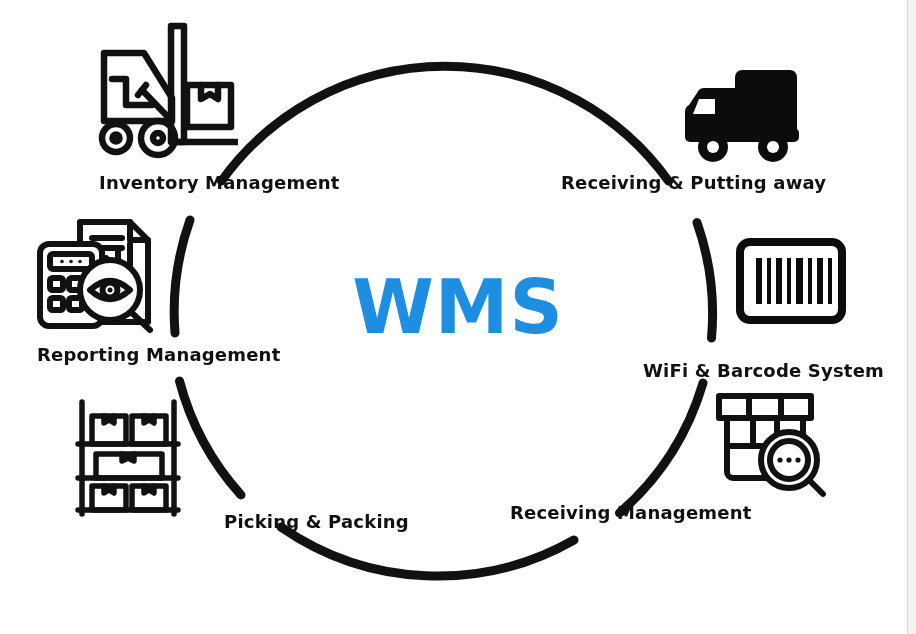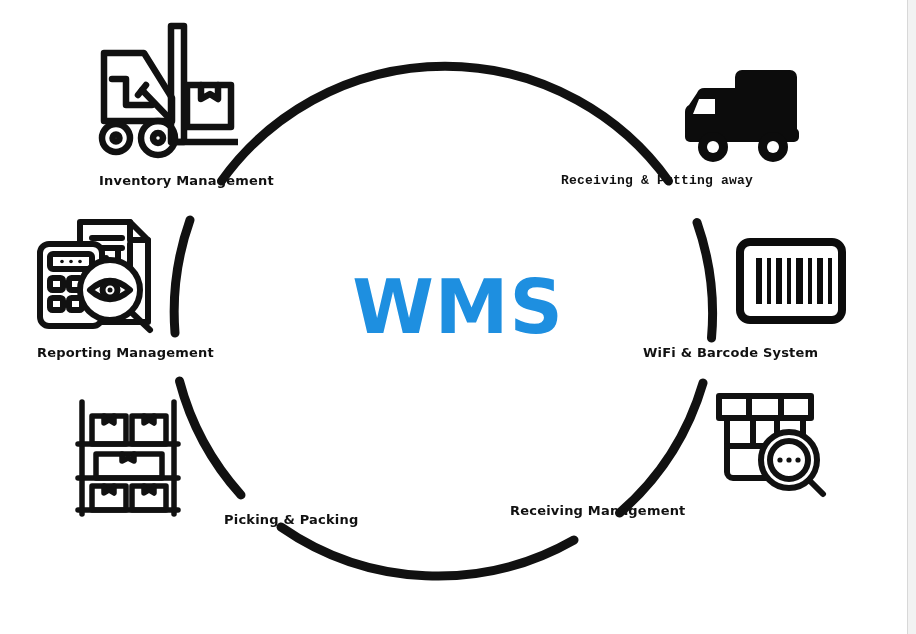--- a/index.html
+++ b/index.html
@@ -50,21 +50,21 @@
     user-select: none;
   }
   .node {
     position: absolute;
     display: block;
   }
   .node-label {
     position: absolute;
     font-family: "DejaVu Sans", sans-serif;
     font-weight: bold;
-    font-size: 13px;
+    font-size: 18px;
     letter-spacing: 0.2px;
     color: #111111;
     white-space: nowrap;
     line-height: 1;
   }
   .node-icon {
     position: absolute;
     display: block;
   }
   .node-icon svg { display: block; }
@@ -74,22 +74,22 @@
   #icon-reporting   { left: 32px;  top: 214px; }
   #icon-picking     { left: 70px;  top: 396px; }
   #icon-receiving   { left: 683px; top: 66px;  }
   #icon-wifi        { left: 736px; top: 238px; }
   #icon-location    { left: 713px; top: 386px; }
 
   
   #label-inventory  { left: 99px;  top: 174px; }
   #label-reporting  { left: 37px;  top: 346px; }
   #label-picking    { left: 224px; top: 513px; }
-  #label-receiving  { left: 561px; top: 174px; font-family: Liberation Mono, monospace; }
-  #label-wifi       { left: 643px; top: 346px; }
+  #label-receiving  { left: 561px; top: 174px; }
+  #label-wifi       { left: 643px; top: 362px; }
   #label-location   { left: 510px; top: 504px; }
 </style>
 </head>
 <body>
 
 <div id="stage" style="background: rgb(255, 255, 255);">
 
   <svg id="ring" viewBox="0 0 916 634" xmlns="http://www.w3.org/2000/svg">
     <g fill="none" stroke="#111111" stroke-width="9" stroke-linecap="round">
 

